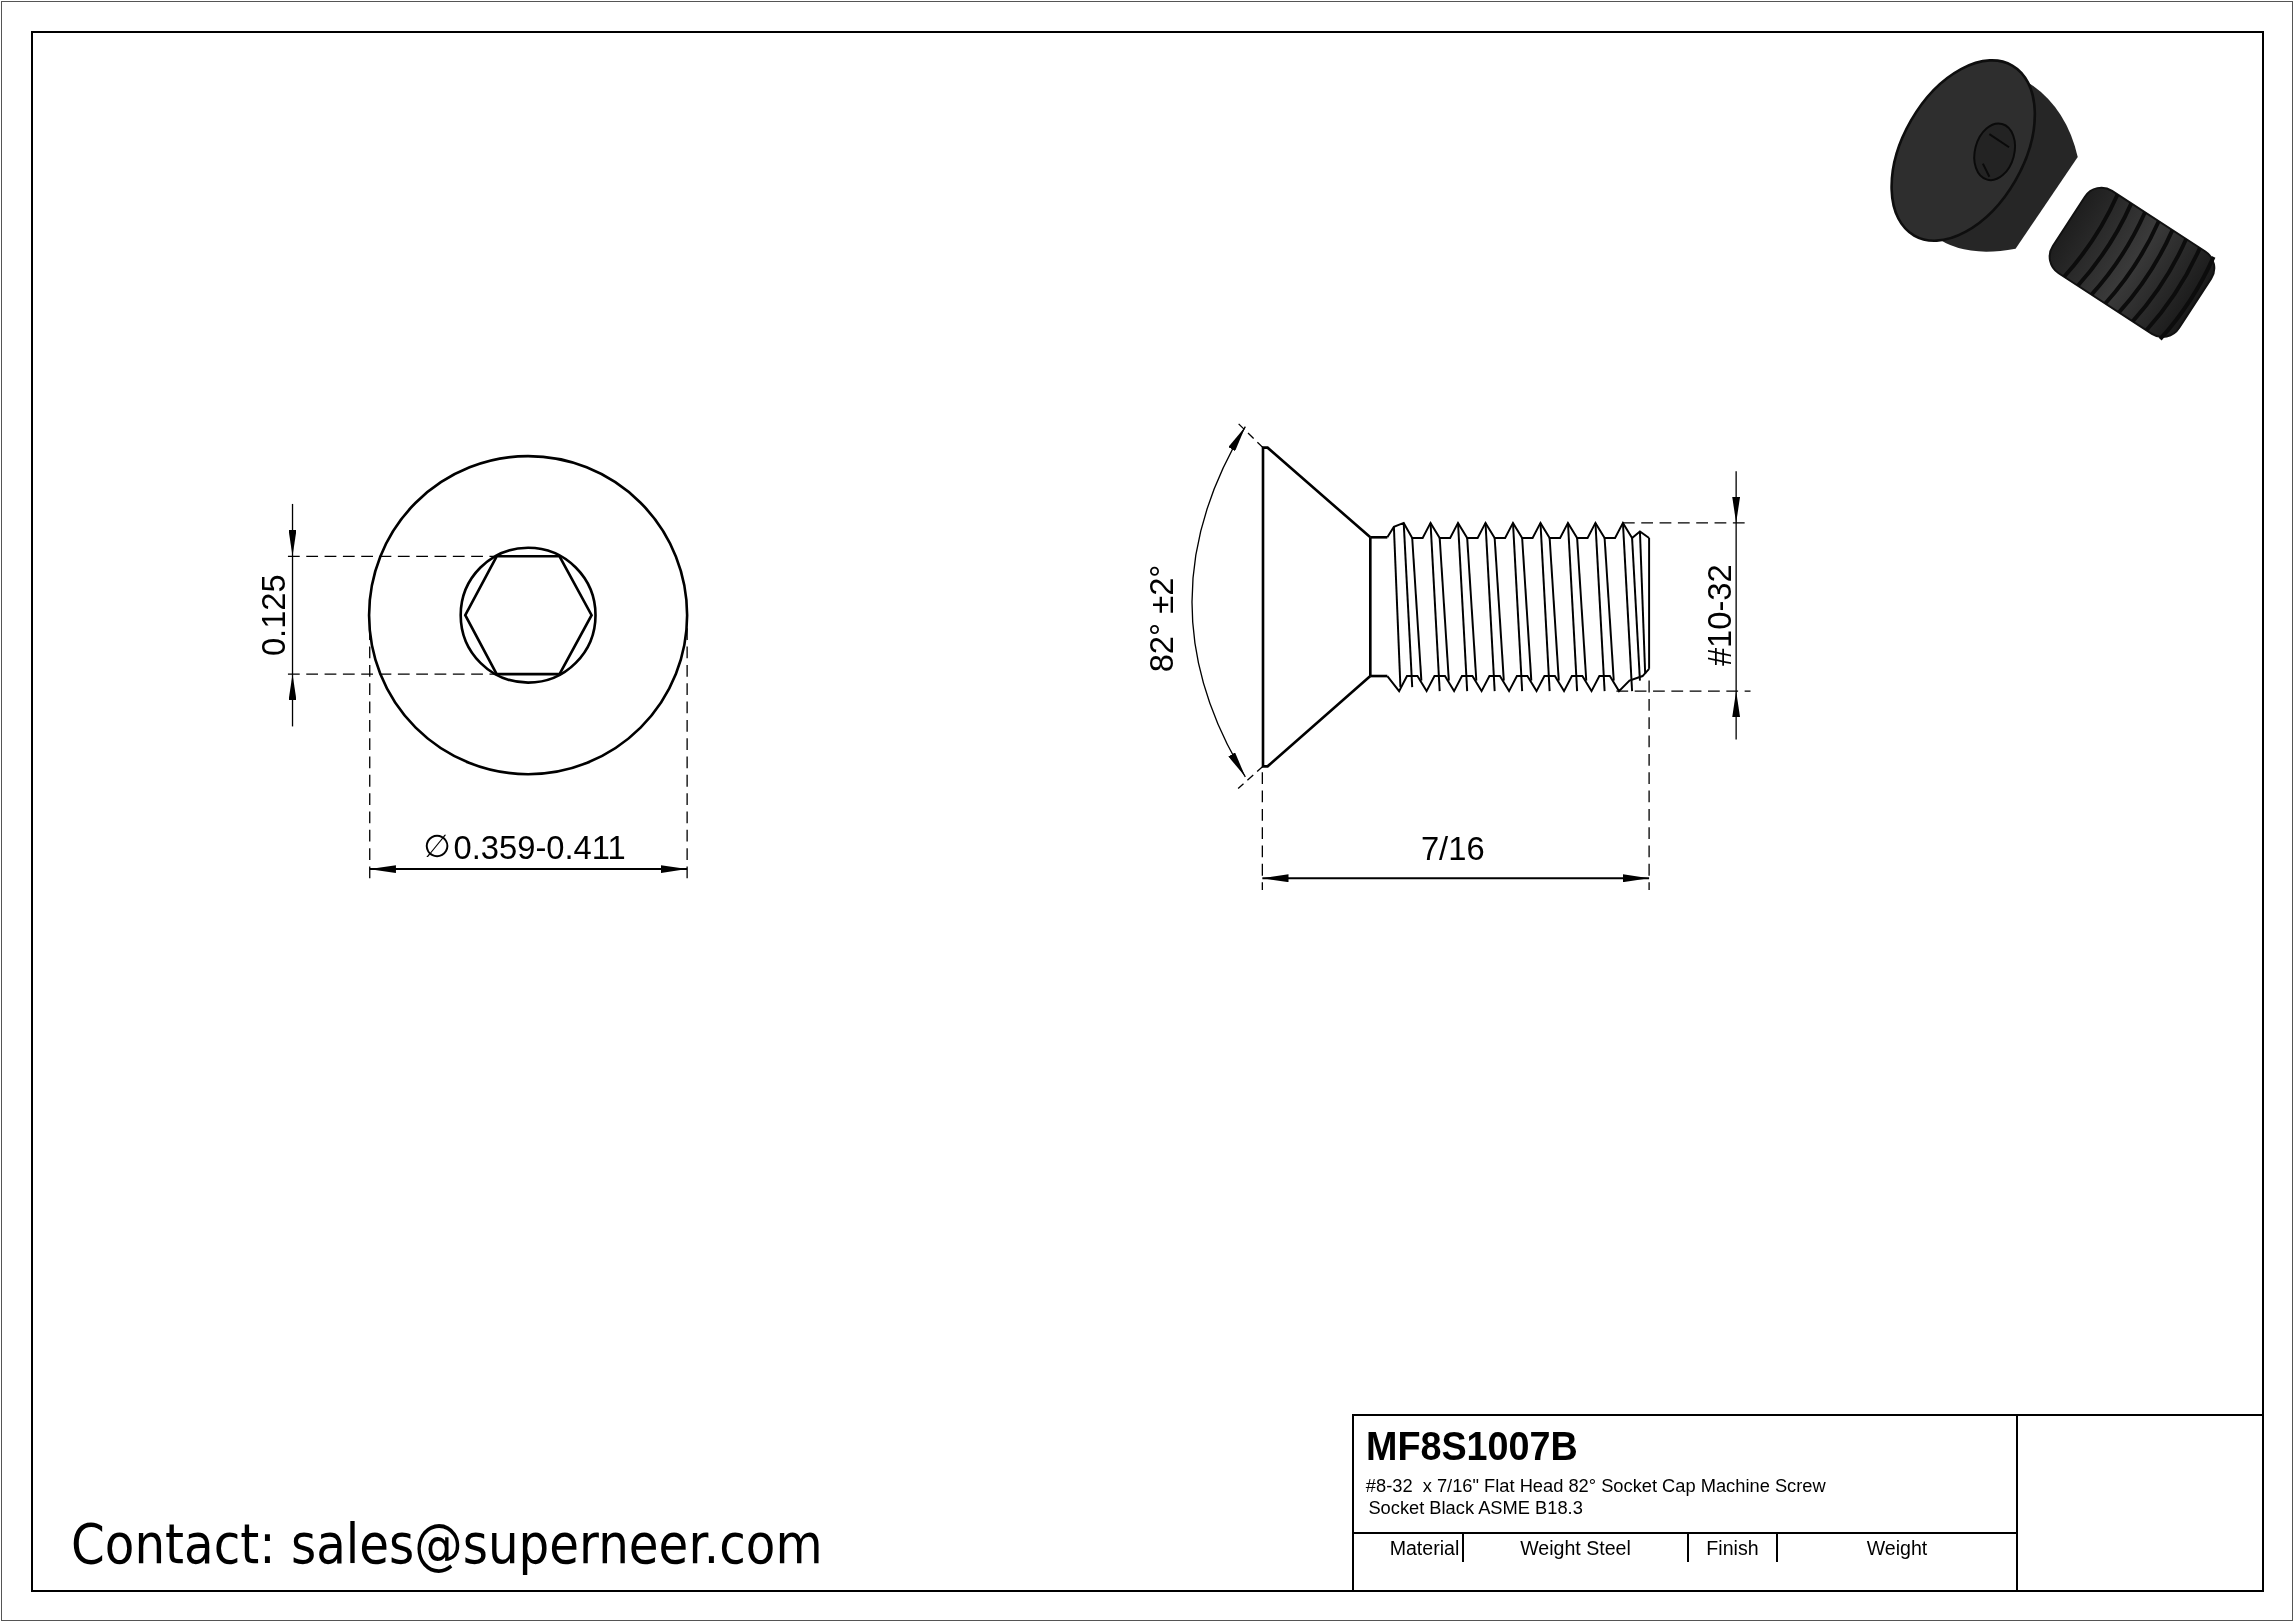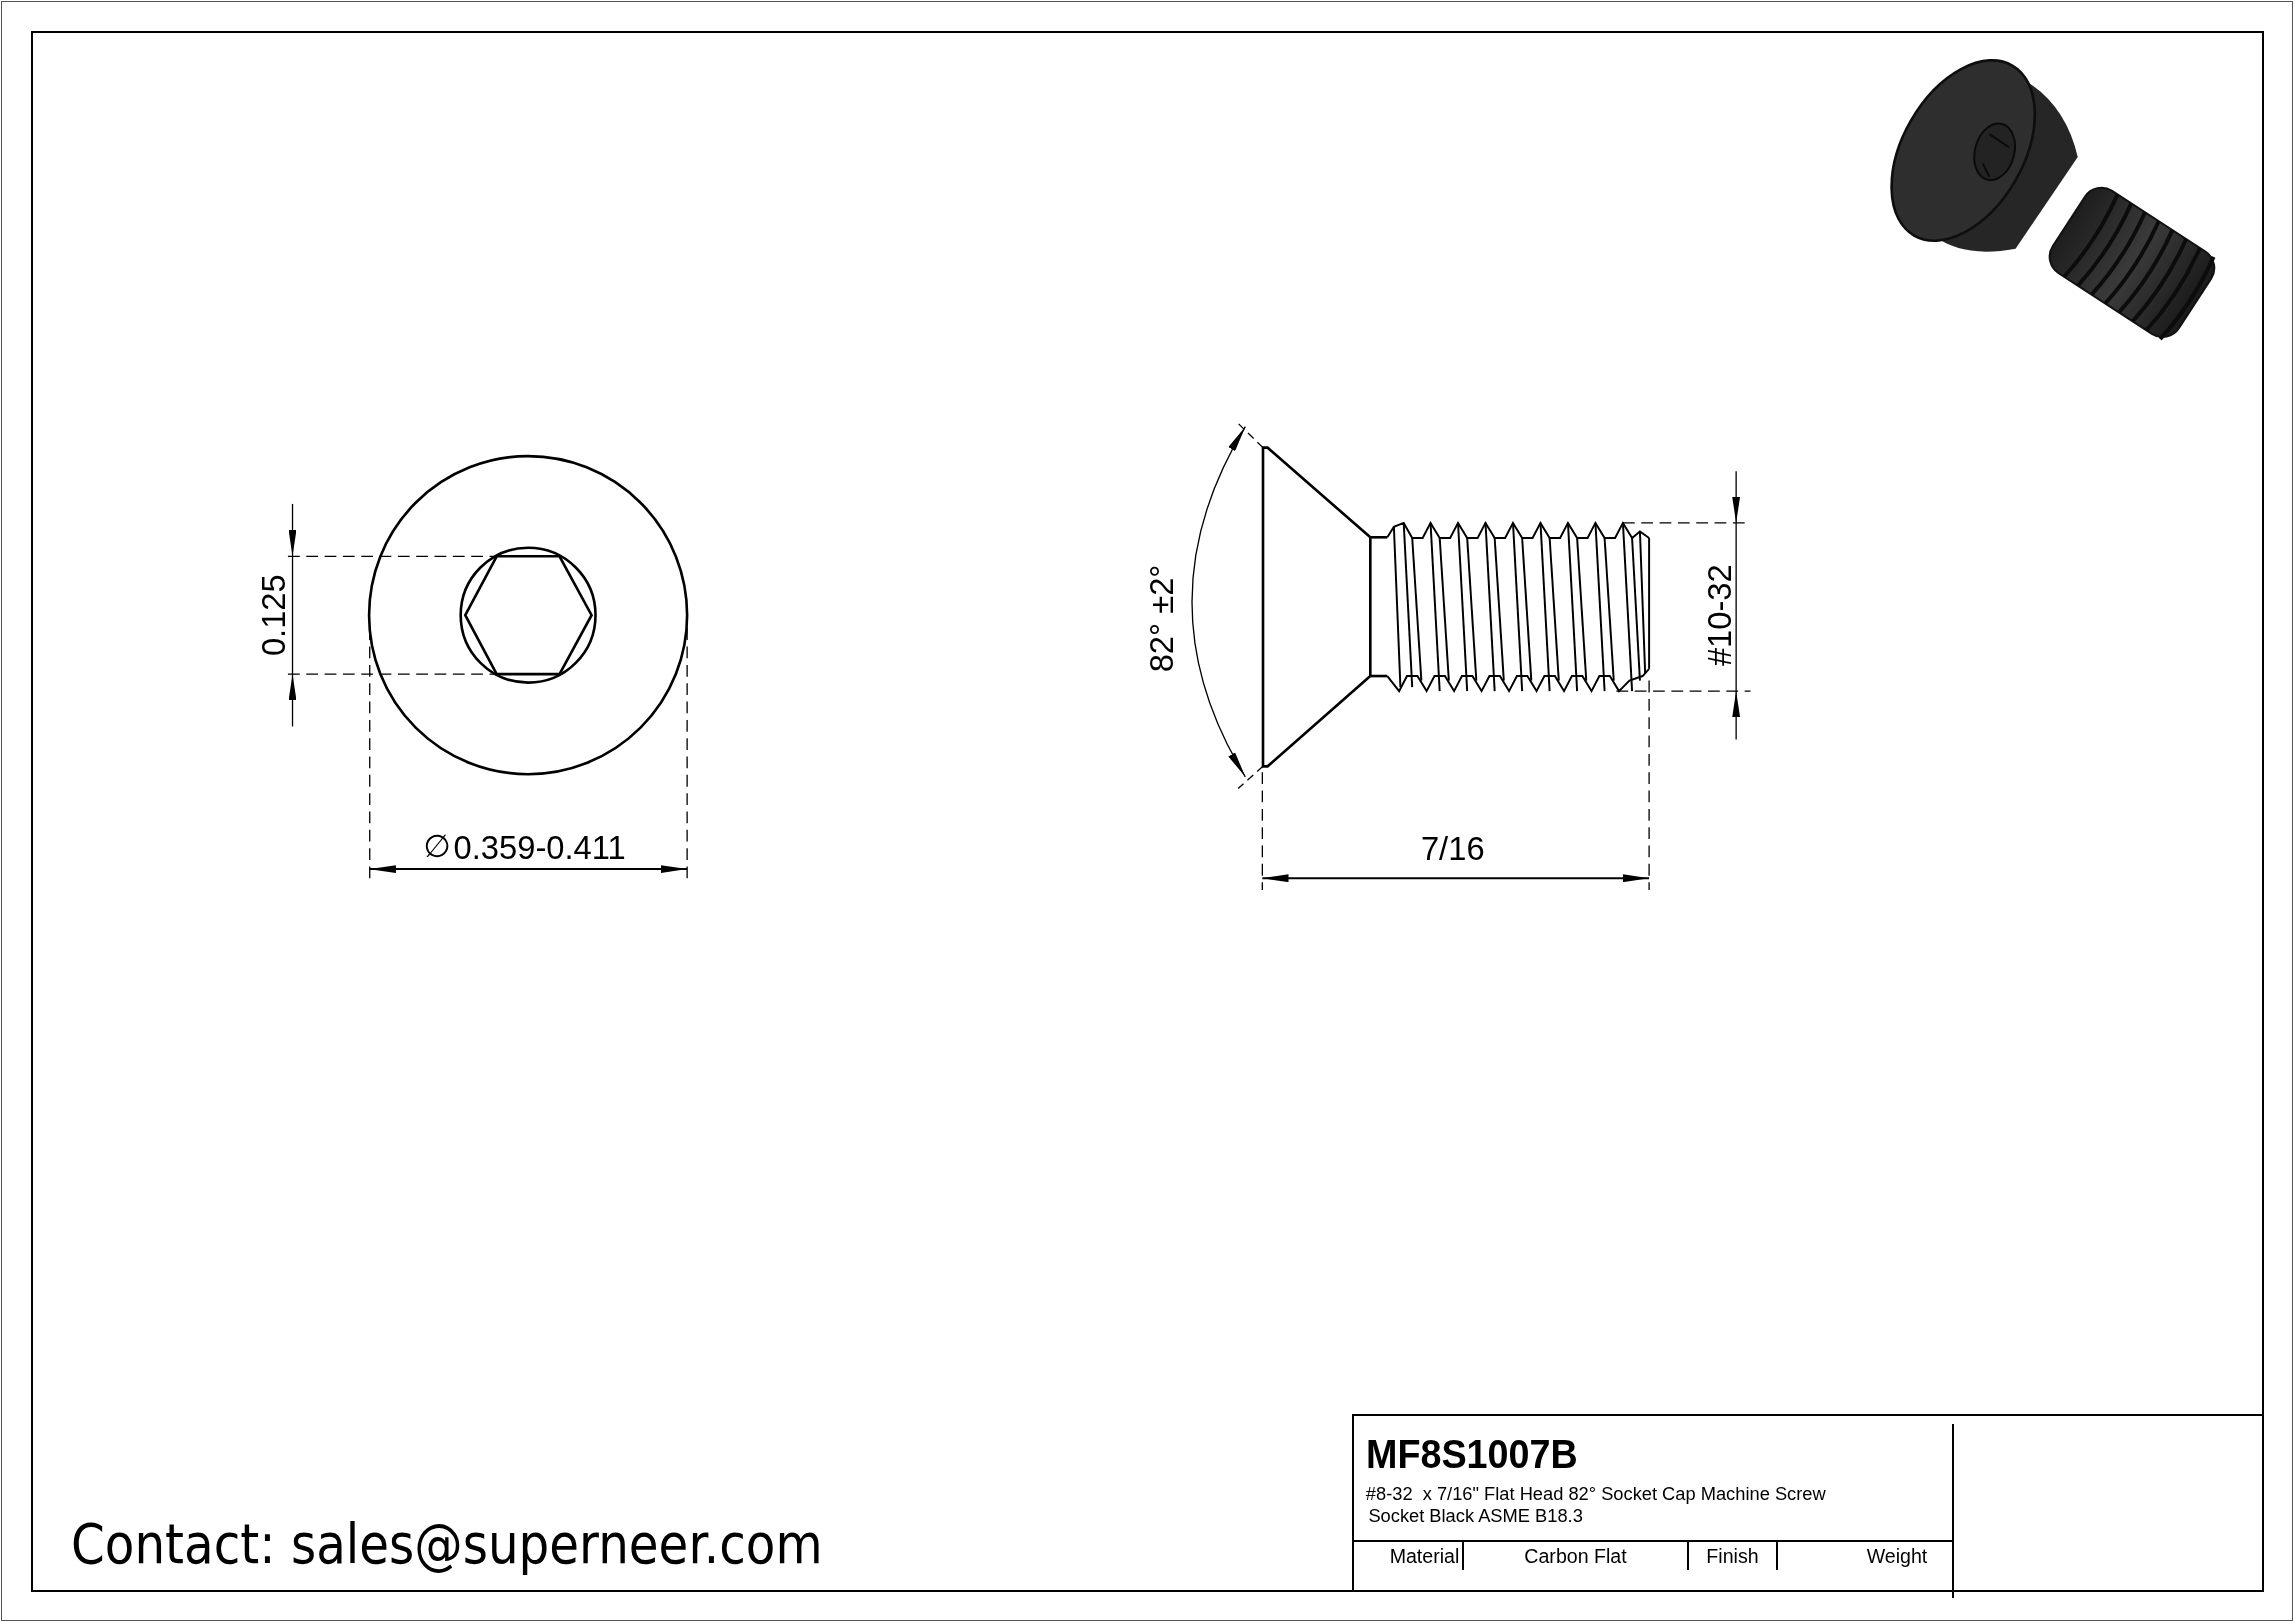--- a/index.html
+++ b/index.html
@@ -2,21 +2,21 @@
 <html style="font-size:10.5px"><head>
 <meta charset="utf-8">
 <style>
   html, body { margin:0; padding:0; background:#ffffff; }
   body { width:2295px; height:1623px; position:relative; overflow:hidden; font-family:"Liberation Sans", sans-serif; }
   .sheet-outer { position:absolute; left:0.7px; top:0.7px; width:2292px; height:1620px; border:1.3px solid #555; box-sizing:border-box; }
   .sheet-inner { position:absolute; left:31px; top:31px; width:2233px; height:1561px; border:2.6px solid #000; box-sizing:border-box; }
   svg.drawing { position:absolute; left:0; top:0; }
   .contact { position:absolute; left:71px; top:1512px; font-family:"DejaVu Sans", sans-serif; font-size:55px; color:#000; letter-spacing:0px; transform:scaleX(0.88); transform-origin:left top; }
   .tb { position:absolute; left:1352px; top:1414px; width:912px; height:178px; border:2.6px solid #000; box-sizing:border-box; background:#fff; }
-  .tb-left { position:absolute; left:0; top:8px; width:600px; height:100%; border-right:2.6px solid #000; box-sizing:border-box; }
+  .tb-left { position:absolute; left:0; top:0; width:664px; height:100%; border-right:2.6px solid #000; box-sizing:border-box; }
   .tb-partno { position:absolute; left:11.8px; top:6.5px; font-size:41px; font-weight:bold; color:#000; transform:scaleX(0.92); transform-origin:left top; }
   .tb-desc1 { position:absolute; left:11.8px; top:59px; font-size:18.3px; color:#000; white-space:pre; }
   .tb-desc2 { position:absolute; left:14.4px; top:81px; font-size:18.3px; color:#000; }
   .tb-row { position:absolute; left:0; width:100%; border-top:2.6px solid #000; box-sizing:border-box; }
   .tb-row1 { top:116px; height:30px; }
   .tb-row2 { top:145px; height:31px; }
   .cell { position:absolute; top:0; height:100%; display:flex; align-items:center; justify-content:center; font-size:19.6px; color:#000; box-sizing:border-box; }
   .cell.bl { border-left:2.6px solid #000; }
   .tb-right { position:absolute; left:662px; top:0; width:245px; height:100%; }
   .brand { position:absolute; left:14.4px; top:131px; font-family:"DejaVu Sans", sans-serif; font-weight:bold; font-size:31px; letter-spacing:2.6px; color:#1590dc; }
@@ -150,19 +150,19 @@
 <div class="contact">Contact: sales@superneer.com</div>
 
 <div class="tb">
   <div class="tb-left">
     <div class="tb-partno">MF8S1007B</div>
     <div class="tb-desc1">#8-32  x 7/16" Flat Head 82° Socket Cap Machine Screw</div>
     <div class="tb-desc2">Socket Black ASME B18.3</div>
 
     <div class="tb-row tb-row1">
       <div class="cell" style="left:0;width:108px;padding-left:33px;">Material</div>
-      <div class="cell bl" style="left:108px;width:225px;">Carbon Flat</div>
+      <div class="cell bl" style="left:108px;width:225px;">Weight Steel</div>
       <div class="cell bl" style="left:333px;width:89px;">Finish</div>
       <div class="cell bl" style="left:422px;width:240px;">Weight</div>
     </div>
   </div>
 </div>
 
 
 </body></html>

